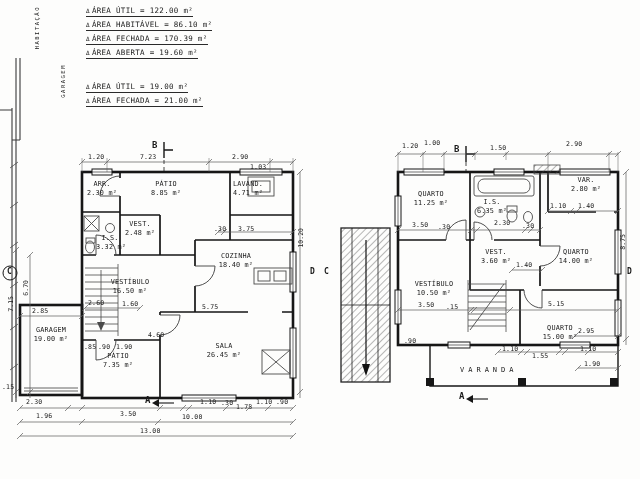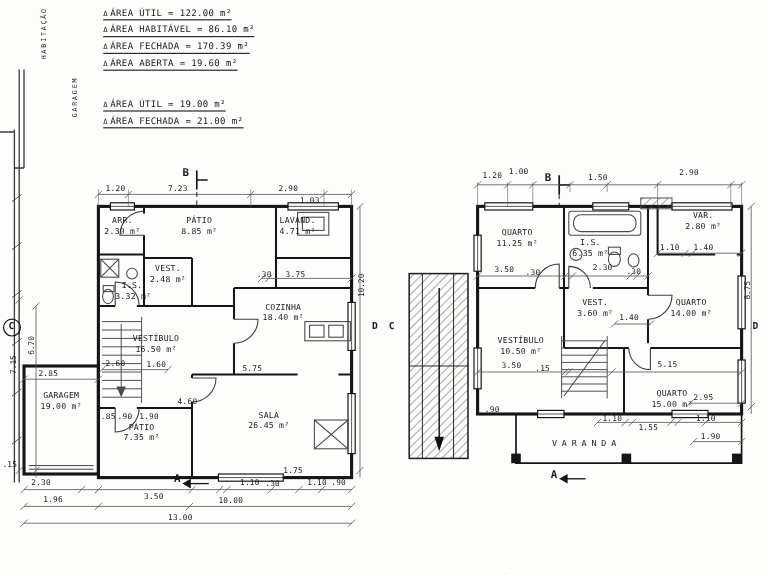--- a/index.html
+++ b/index.html
@@ -256,21 +256,21 @@
 <span class="t dim" style="left:202px;top:303px">5.75</span>
 <span class="t dim" style="left:148px;top:331px">4.60</span>
 <span class="t dim" style="left:84px;top:343px">.85</span>
 <span class="t dim" style="left:98px;top:343px">.90</span>
 <span class="t dim" style="left:116px;top:343px">1.90</span>
 <span class="t dim" style="left:214px;top:225px">.30</span>
 <span class="t dim" style="left:238px;top:225px">3.75</span>
 <span class="t dim" style="left:26px;top:398px">2.30</span>
 <span class="t dim" style="left:200px;top:398px">1.10</span>
 <span class="t dim" style="left:221px;top:399px">.30</span>
-<span class="t dim" style="left:236px;top:388px">1.75</span>
+<span class="t dim" style="left:236px;top:403px">1.75</span>
 <span class="t dim" style="left:256px;top:398px">1.10</span>
 <span class="t dim" style="left:276px;top:398px">.90</span>
 <span class="t dim" style="left:36px;top:412px">1.96</span>
 <span class="t dim" style="left:120px;top:410px">3.50</span>
 <span class="t dim" style="left:182px;top:413px">10.00</span>
 <span class="t dim" style="left:140px;top:427px">13.00</span>
 <span class="t dim" style="left:2px;top:383px">.15</span>
 
 <span class="t mk" style="left:152px;top:140px">B</span>
 <span class="t mk" style="left:145px;top:395px">A</span>

